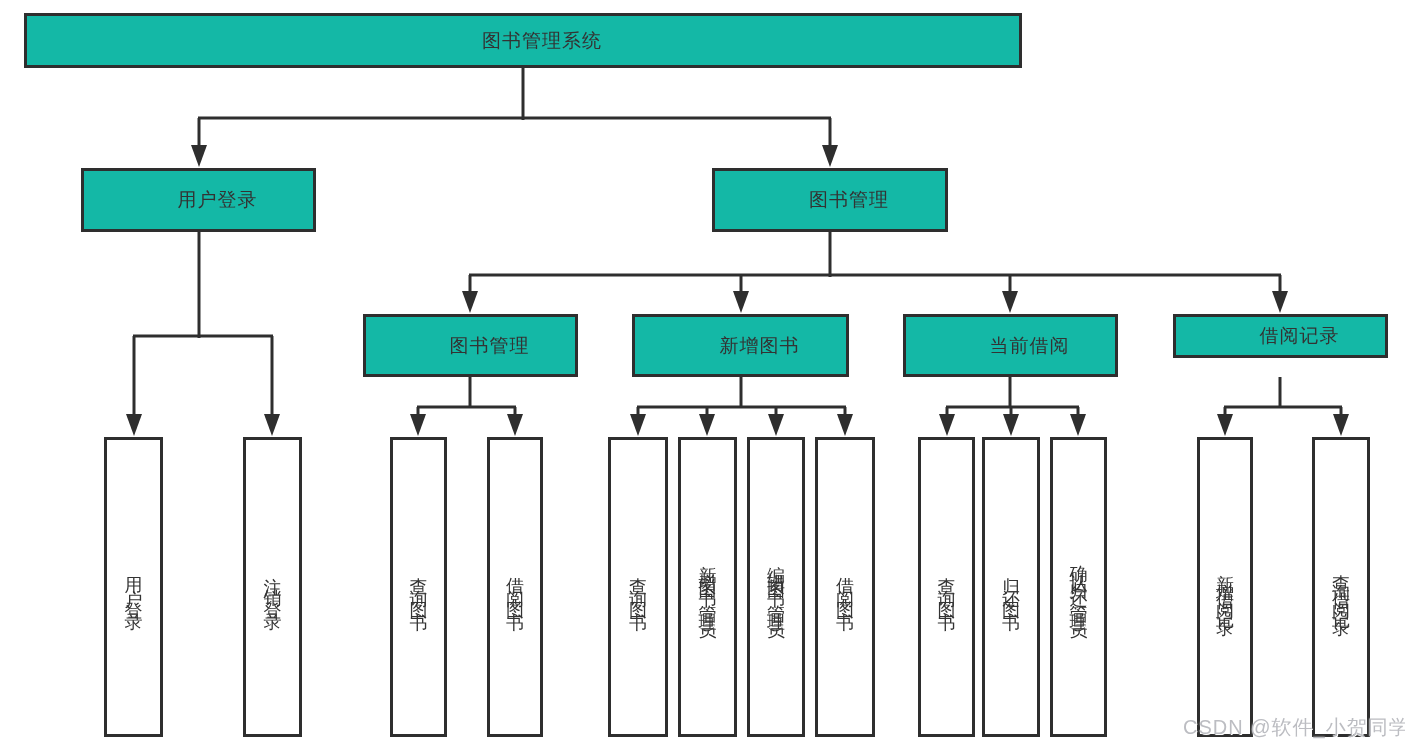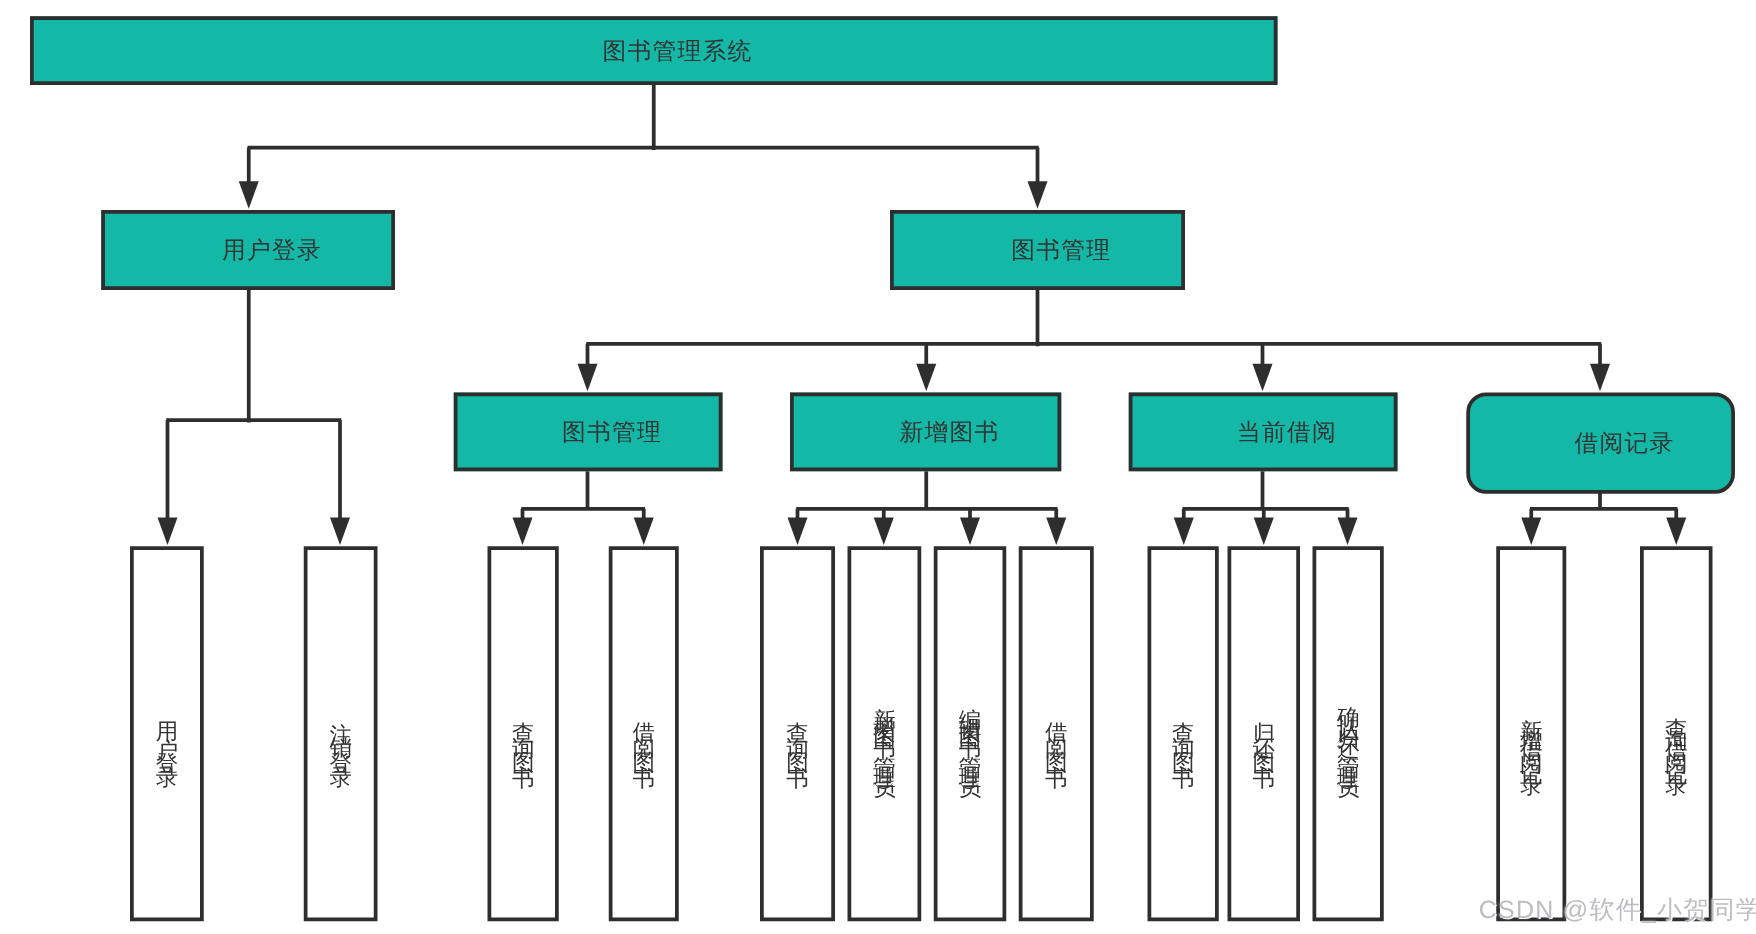--- a/index.html
+++ b/index.html
@@ -106,21 +106,21 @@
     </svg>
 
   <div class="hbox" style="left:24px;top:13px;width:998px;height:55px;">图书管理系统</div>
 
   <div class="hbox" style="left:81px;top:168px;width:235px;height:64px;">用户登录</div>
   <div class="hbox" style="left:712px;top:168px;width:236px;height:64px;">图书管理</div>
 
   <div class="hbox" style="left:363px;top:314px;width:215px;height:63px;">图书管理</div>
   <div class="hbox" style="left:632px;top:314px;width:217px;height:63px;">新增图书</div>
   <div class="hbox" style="left:903px;top:314px;width:215px;height:63px;font-family:Liberation Serif, serif;">当前借阅</div>
-  <div class="hbox" style="left:1173px;top:314px;width:215px;height:81px;border-radius:16px;">借阅记录</div>
+  <div class="hbox" style="left:1173px;top:314px;width:215px;height:44px;">借阅记录</div>
 
   <div class="vbox" style="left:104px;top:437px;width:59px;height:300px;">用户登录</div>
   <div class="vbox" style="left:243px;top:437px;width:59px;height:300px;">注销登录</div>
 
   <div class="vbox" style="left:390px;top:437px;width:57px;height:300px;">查询图书</div>
   <div class="vbox" style="left:487px;top:437px;width:56px;height:300px;">借阅图书</div>
 
   <div class="vbox" style="left:608px;top:437px;width:60px;height:300px;">查询图书</div>
   <div class="vbox" style="left:678px;top:437px;width:59px;height:300px;letter-spacing:8px;">新增图书（管理员）</div>
   <div class="vbox" style="left:747px;top:437px;width:58px;height:300px;letter-spacing:8px;">编辑图书（管理员）</div>

